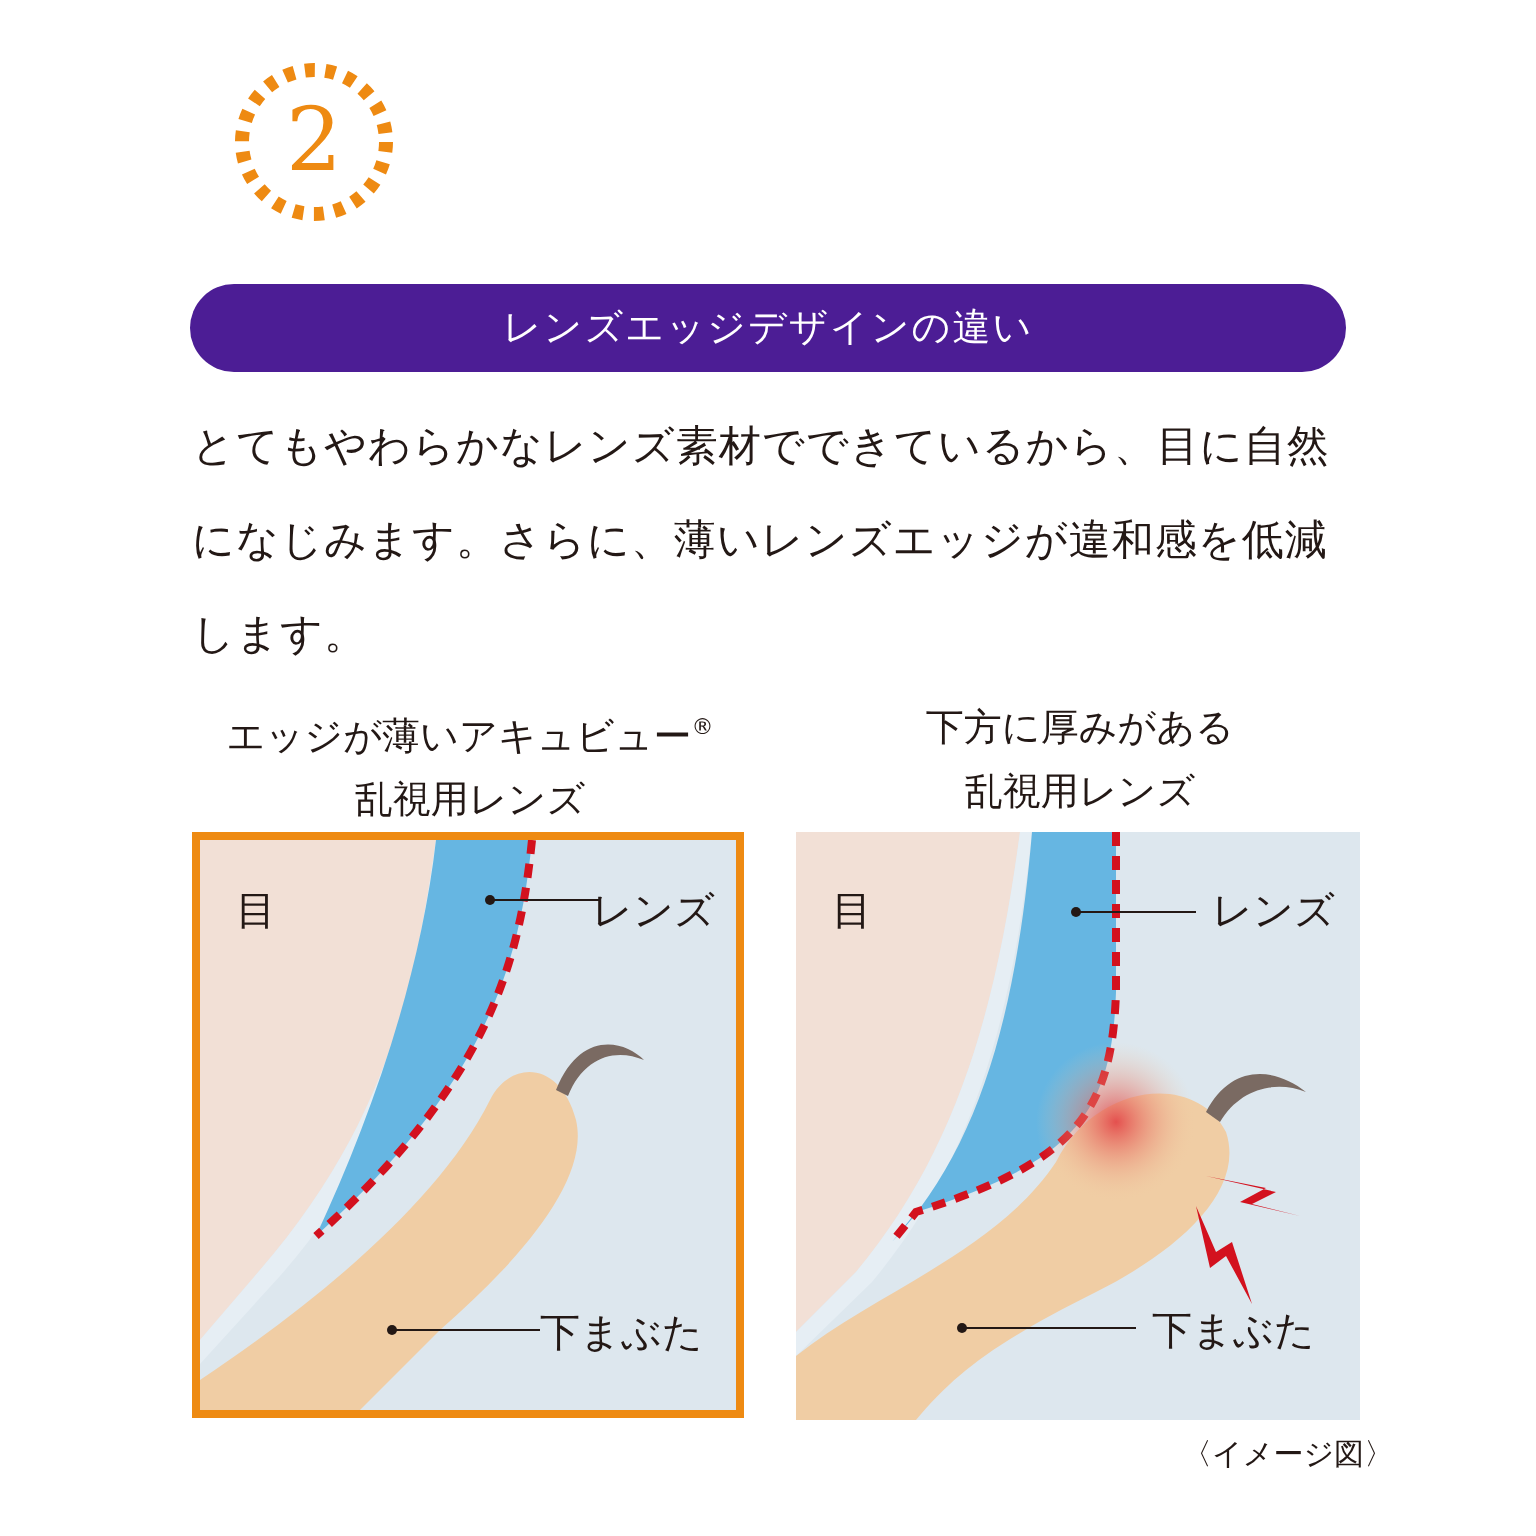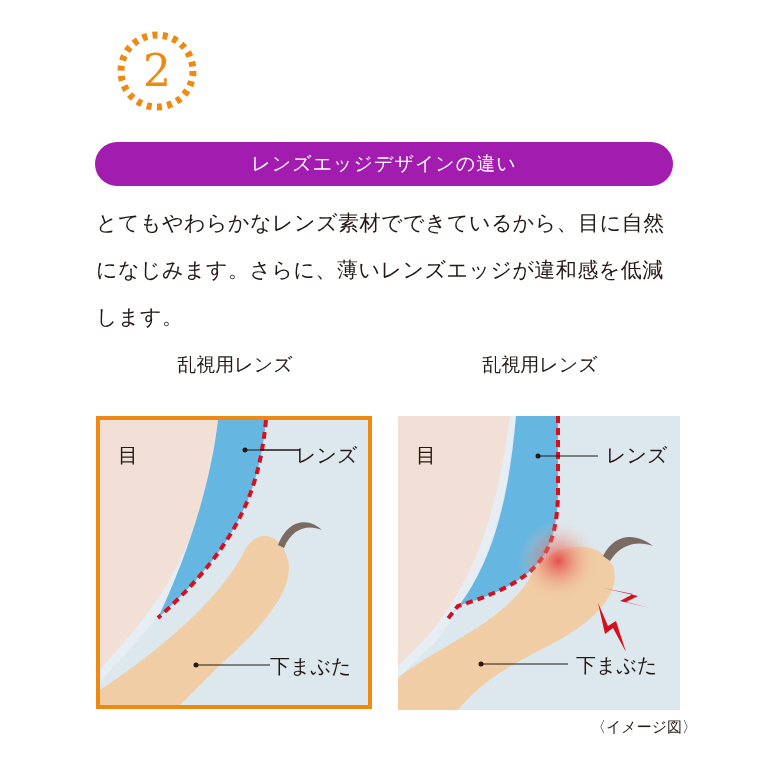--- a/index.html
+++ b/index.html
@@ -2,21 +2,21 @@
 <html><head>
 <meta charset="utf-8">
 <style>
   html, body { margin:0; padding:0; background:#ffffff; }
   body { width:768px; height:768px; position:relative; overflow:hidden; font-family:"DejaVu Sans", sans-serif; color:#231815; }
   .heading { position:absolute; left:115px; top:28px; height:85px; display:flex; align-items:center; }
   .num-badge { width:84px; height:84px; position:relative; }
   .num-badge svg { position:absolute; left:0; top:0; }
   .num-badge .num { position:absolute; left:0; top:0; width:84px; height:84px; display:flex; align-items:center; justify-content:center; font-family:"DejaVu Serif", serif; font-size:44px; color:#ee8a12; }
   .title { margin-left:24px; font-family:"DejaVu Serif", serif; font-size:56px; color:#ee8a12; letter-spacing:4px; }
-  .pill { position:absolute; left:95px; top:142px; width:578px; height:44px; border-radius:22px; background:#a21caf; color:#fff; font-size:19px; display:flex; align-items:center; justify-content:center; letter-spacing:1px; }
+  .pill { position:absolute; left:95px; top:142px; width:578px; height:44px; border-radius:22px; background:#4c1d95; color:#fff; font-size:19px; display:flex; align-items:center; justify-content:center; letter-spacing:1px; }
   .body-text { position:absolute; left:96px; top:200px; width:585px; font-size:21px; line-height:47px; color:#231815; letter-spacing:0.5px; }
   .col-title { position:absolute; width:290px; text-align:center; font-size:19px; line-height:32px; color:#231815; }
   .col-title sup { font-size:11px; }
   .panel { position:absolute; top:416px; width:276px; height:293px; overflow:hidden; background:#dde7ee; }
   .panel-left { left:96px; border:4px solid #ee8a12; width:268px; height:285px; top:416px; }
   .panel-right { left:398px; top:416px; width:282px; height:294px; }
   .panel svg { position:absolute; left:0; top:0; }
   .lbl { position:absolute; font-size:20px; color:#231815; }
   .caption { position:absolute; left:575px; top:718px; font-size:15px; color:#231815;margin-left:16px; }
 </style>
@@ -30,23 +30,25 @@
     </svg>
     <span class="num">2</span>
   </div>
 </div>
 
 <div class="pill">レンズエッジデザインの違い</div>
 
 <div class="body-text">とてもやわらかなレンズ素材でできているから、目に自然になじみます。さらに、薄いレンズエッジが違和感を低減します。</div>
 
 <div class="col-title" style="left:90px; top:348px;">
+  <div><span>エッジが薄いアキュビュー</span><sup>®</sup></div>
   <div>乱視用レンズ</div>
 </div>
 <div class="col-title" style="left:395px; top:348px;">
+  <div>下方に厚みがある</div>
   <div>乱視用レンズ</div>
 </div>
 
 <div class="panel panel-left">
   <svg width="268" height="285" viewBox="0 0 268 285">
     <rect width="268" height="285" fill="#dde7ee"></rect>
     <path d="M0 0 L118 0 C108 70 95 140 30 215 L0 250 Z" fill="#f2e0d6"></path>
     <path d="M0 250 L30 215 C95 140 108 70 118 0 L124 0 C114 80 100 150 40 218 L0 262 Z" fill="#e6eef4"></path>
     <path d="M118 0 L166 0 C160 60 145 120 58 198 C85 140 110 70 118 0 Z" fill="#66b6e2"></path>
     <path d="M166 0 C160 60 145 120 58 198" fill="none" stroke="#d3111e" stroke-width="4" stroke-dasharray="7 5"></path>

